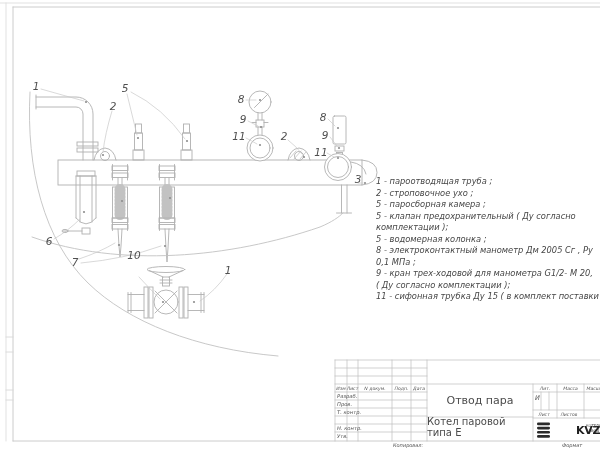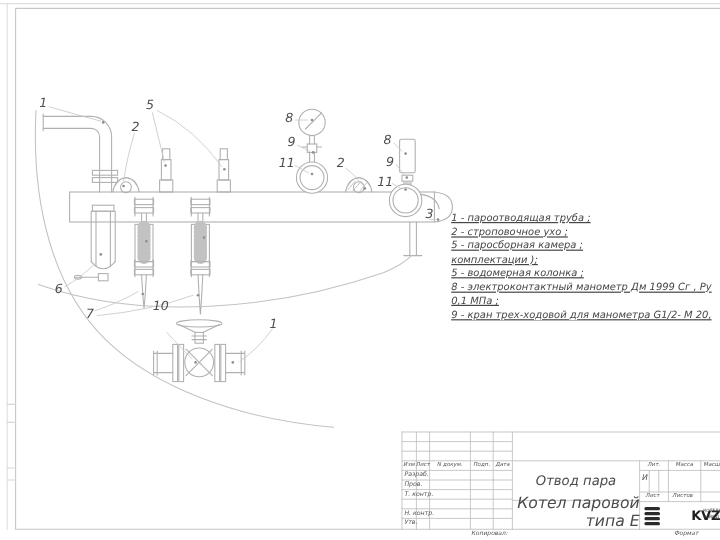--- a/index.html
+++ b/index.html
@@ -3,25 +3,25 @@
 <meta charset="utf-8">
 <style>
   html,body{margin:0;padding:0;background:#ffffff;}
   .sheet{position:relative;width:600px;height:450px;background:#ffffff;overflow:hidden;
          font-family:"DejaVu Sans",sans-serif;}
   svg{position:absolute;left:0;top:0;}
   .txt{position:absolute;color:#555;font-style:italic;white-space:nowrap;}
   .lbl{position:absolute;color:#4f4f4f;font-style:italic;font-size:10.5px;
        transform:translate(-50%,-50%);white-space:nowrap;}
   .legend{position:absolute;left:376px;top:176px;color:#464646;font-style:italic;
-          font-size:8.3px;line-height:11.5px;white-space:nowrap;text-decoration:underline;}
+          font-size:8.3px;line-height:11.5px;white-space:nowrap;}
   .cc{transform:translate(-50%,-50%);} 
   .cl{transform:translate(0,-50%);}    
   .box{position:absolute;display:flex;align-items:center;justify-content:center;
-       color:#4a4a4a;font-style:italic;text-align:right;}
+       color:#4a4a4a;}
   .logo{position:absolute;color:#1f1f1f;font-weight:bold;font-style:normal;
         font-size:11px;letter-spacing:-0.3px;transform:translate(0,-50%);}
   .logosmall{position:absolute;color:#3a3a3a;font-style:normal;font-size:3.7px;
         line-height:4.6px;white-space:nowrap;}
 </style>
 </head>
 <body>
 
 <div class="sheet">
 
@@ -218,41 +218,44 @@
 <span class="lbl" style="left:358px;top:179px;">3</span>
 <span class="lbl" style="left:49px;top:241px;">6</span>
 <span class="lbl" style="left:75px;top:262px;">7</span>
 <span class="lbl" style="left:134px;top:255px;">10</span>
 <span class="lbl" style="left:228px;top:270px;">1</span>
 
 <div class="legend">
   <div>1 -  пароотводящая труба ;</div>
   <div>2 -  строповочное ухо ;</div>
   <div>5 -  паросборная камера ;</div>
+  <div>5 -  клапан предохранительный  ( Ду согласно</div>
   <div>комплектации );</div>
   <div>5 -  водомерная колонка ;</div>
-  <div>8 - электроконтактный манометр  Дм 1999 Сг ,  Ру</div>
+  <div>8 - электроконтактный манометр  Дм 2005 Сг ,  Ру</div>
   <div>0,1  МПа ;</div>
   <div>9 -  кран трех-ходовой для манометра  G1/2- М 20,</div>
+  <div>( Ду согласно комплектации );</div>
+  <div>11 -  сифонная трубка Ду 15 ( в комплект поставки</div>
 </div>
 
 <span class="txt cc" style="left:341px;top:388px;font-size:4.6px;">Изм</span>
 <span class="txt cc" style="left:352.5px;top:388px;font-size:4.6px;">Лист</span>
 <span class="txt cc" style="left:375px;top:388px;font-size:4.6px;">N докум.</span>
 <span class="txt cc" style="left:401.5px;top:388px;font-size:4.6px;">Подп.</span>
 <span class="txt cc" style="left:419px;top:388px;font-size:4.6px;">Дата</span>
 
 <span class="txt cl" style="left:337px;top:396px;font-size:5.2px;">Разраб.</span>
 <span class="txt cl" style="left:337px;top:404px;font-size:5.2px;">Пров.</span>
 <span class="txt cl" style="left:337px;top:412px;font-size:5.2px;">Т. контр.</span>
 <span class="txt cl" style="left:337px;top:428px;font-size:5.2px;">Н. контр.</span>
 <span class="txt cl" style="left:337px;top:436px;font-size:5.2px;">Утв.</span>
 
 <div class="box" style="left:427px;top:384px;width:106px;height:33px;font-size:11px;">Отвод пара</div>
-<div class="box" style="left:427px;top:417px;width:106px;height:20px;font-size:13px;">Котел паровой типа Е</div>
+<div class="box" style="left:427px;top:417px;width:106px;height:20px;font-size:10px;">Котел паровой типа Е</div>
 
 <span class="txt cc" style="left:545px;top:388px;font-size:4.6px;">Лит.</span>
 <span class="txt cc" style="left:570.5px;top:388px;font-size:4.6px;">Масса</span>
 <span class="txt cl" style="left:586.5px;top:388px;font-size:4.6px;">Масштаб</span>
 <span class="txt cc" style="left:537.5px;top:398px;font-size:6.5px;">И</span>
 <span class="txt cc" style="left:544px;top:414px;font-size:4.6px;">Лист</span>
 <span class="txt cc" style="left:569px;top:414px;font-size:4.6px;">Листов</span>
 
 <span class="logo" style="left:552px;top:430px;margin-left:24px;">KVZR</span>
 <span class="logosmall" style="left:586px;top:424px;">КОТЕЛЬНЫЙ</span>

